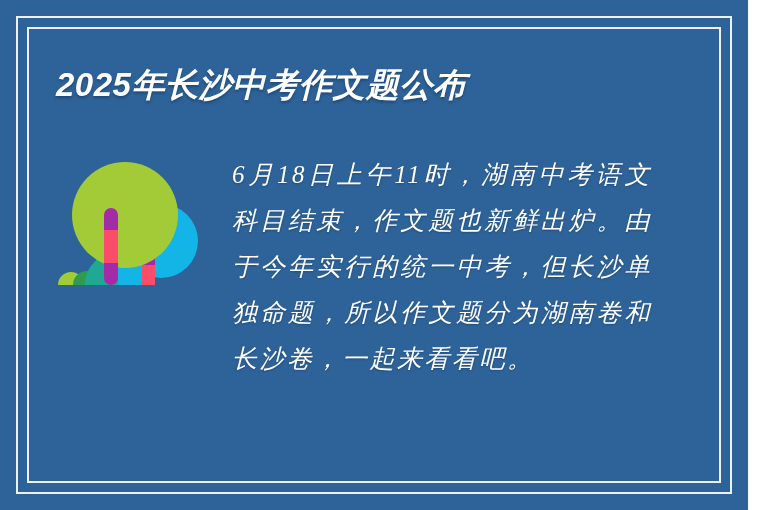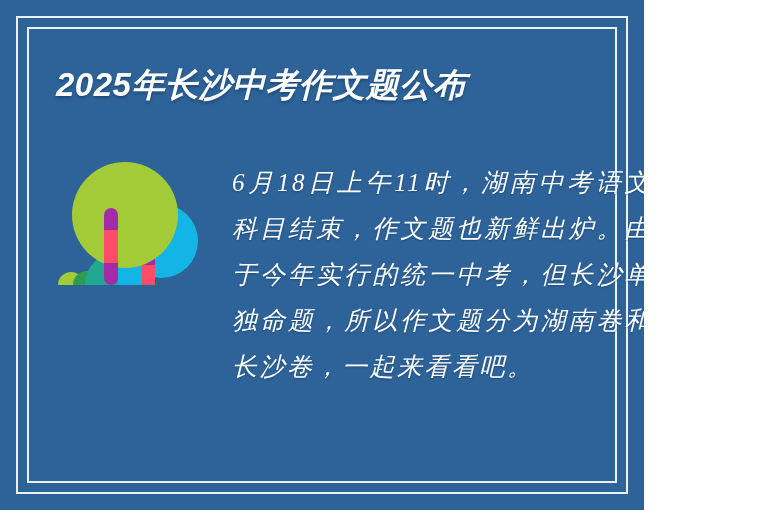--- a/index.html
+++ b/index.html
@@ -8,21 +8,21 @@
   }
   body {
     width: 768px;
     height: 510px;
     overflow: hidden;
     font-family: "Liberation Sans", sans-serif;
   }
 
   #poster {
     position: relative;
-    width: 644px;
+    width: 748px;
     height: 510px;
     background: #2E6399;
     overflow: hidden;
   }
 
   
   .frame-outer {
     position: absolute;
     left: 16px;
     top: 16px;
@@ -63,21 +63,21 @@
     top: 155px;
     width: 150px;
     height: 145px;
   }
   .illustration svg { display: block; }
 
   
   .body-copy {
     position: absolute;
     left: 232px;
-    top: 160px;
+    top: 152px;
     width: 420px;
   }
   .body-copy p {
     margin: 0;
     color: #FFFFFF;
     font-size: 25px;
     line-height: 46px;
     letter-spacing: 2.5px;
     font-family: "Liberation Serif", serif;
     font-style: italic;

